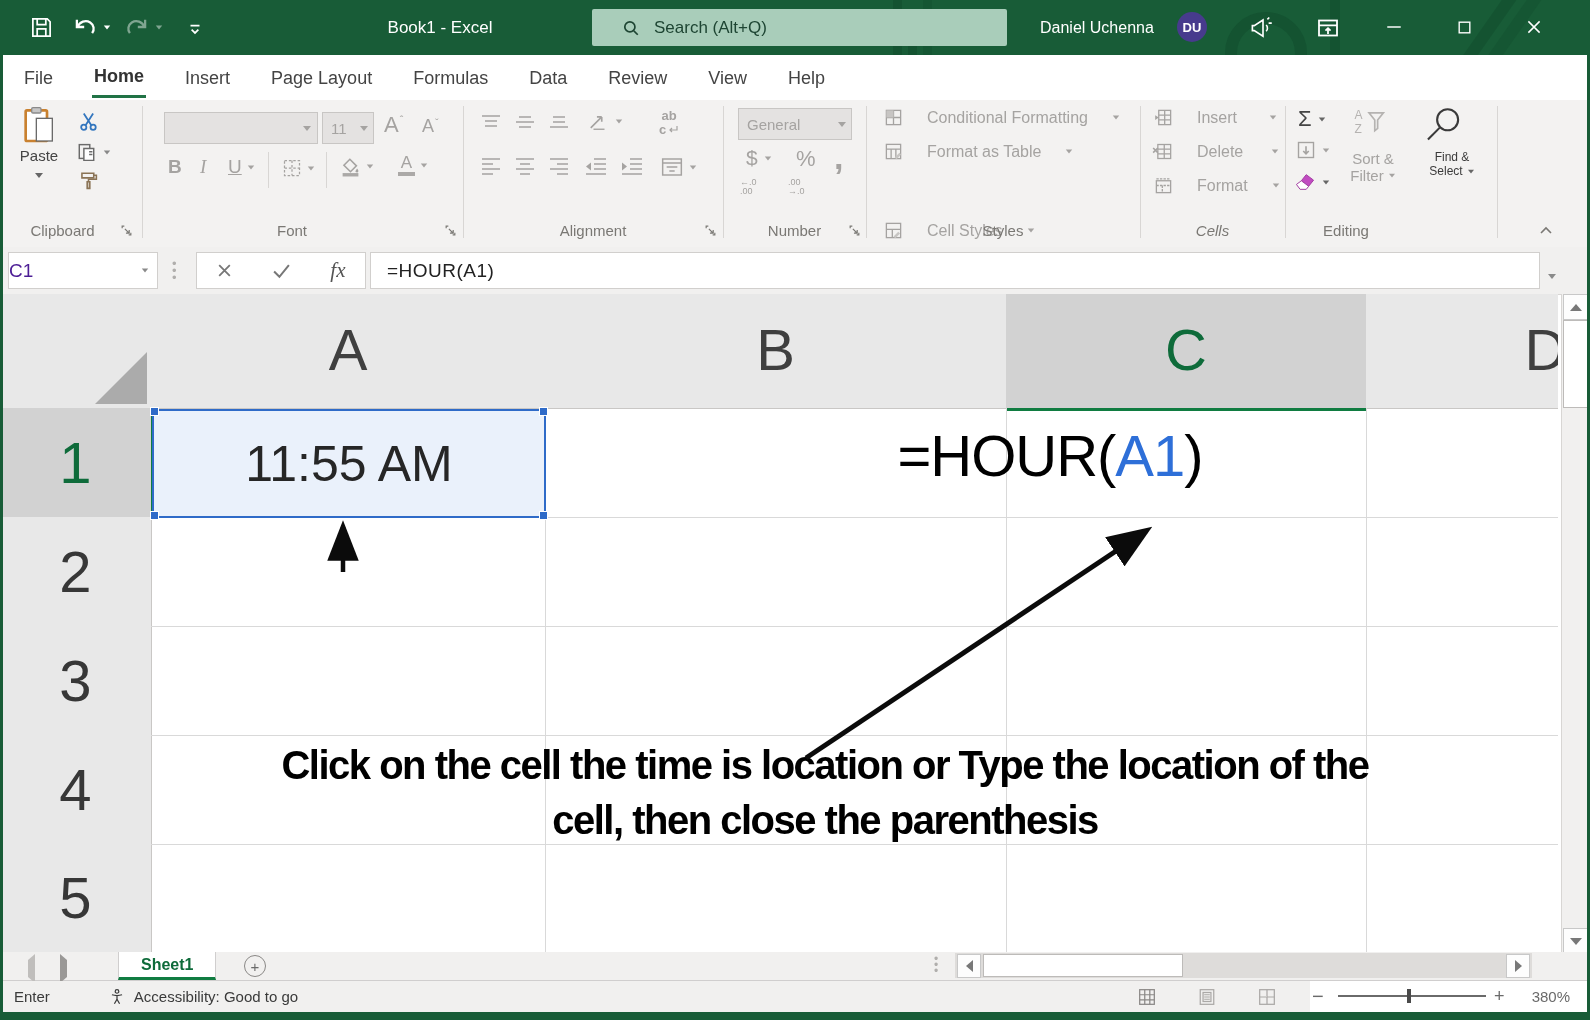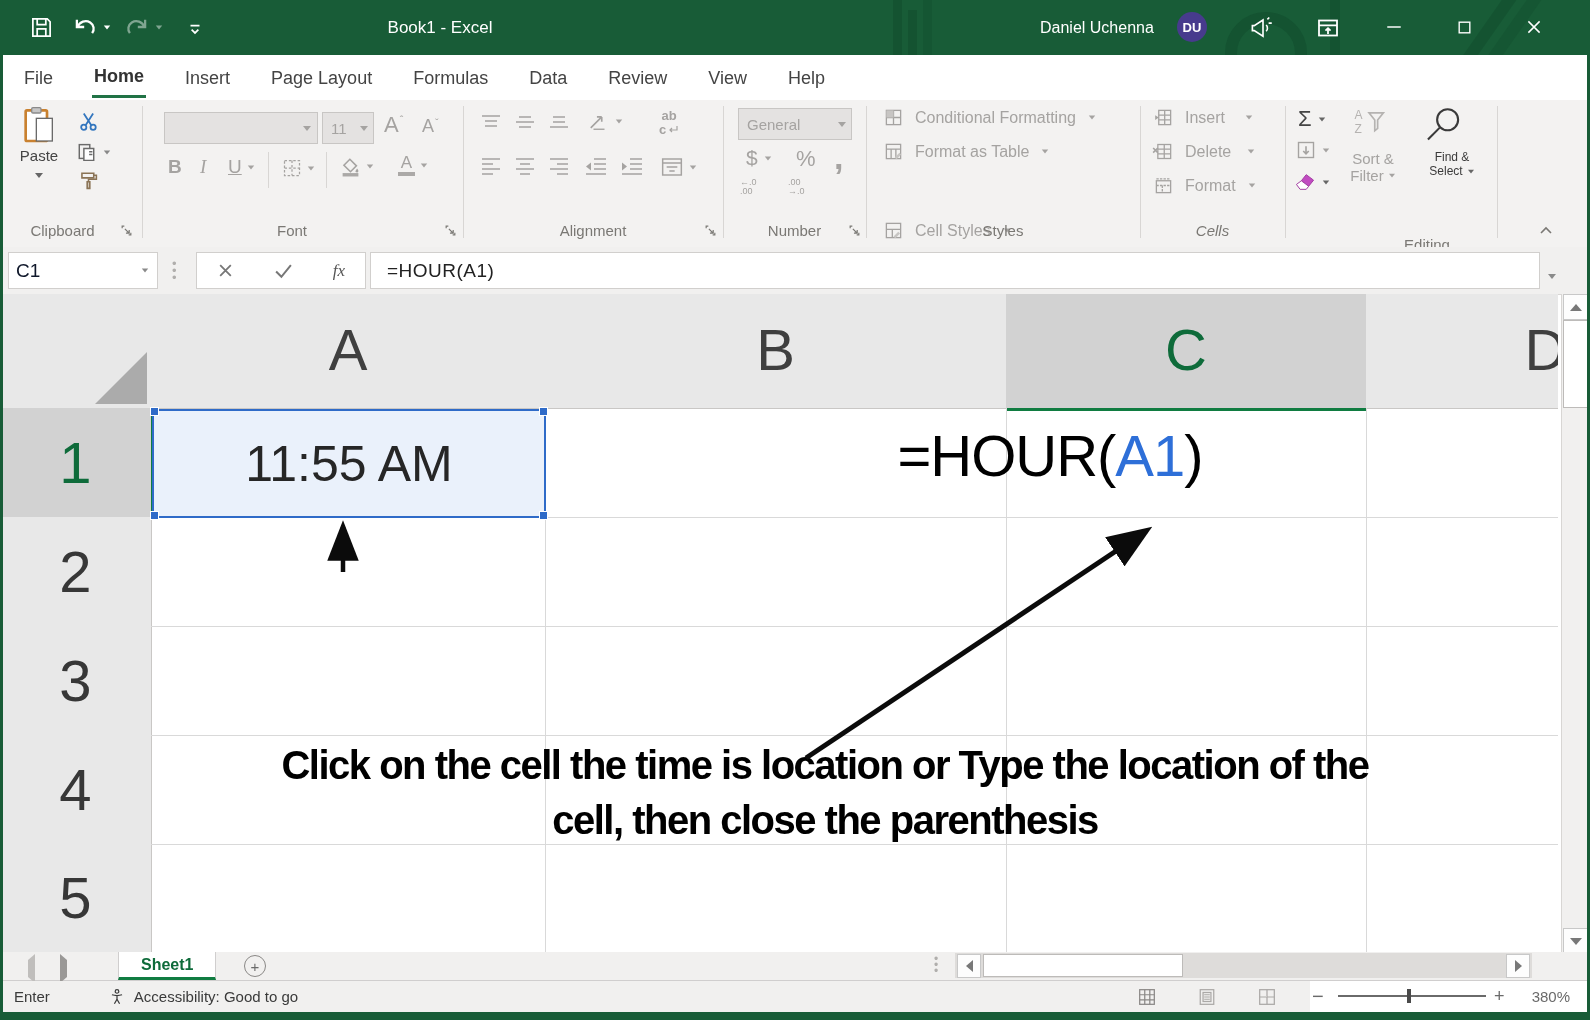--- a/index.html
+++ b/index.html
@@ -26,21 +26,21 @@
        color:#107C41;font-size:17px;font-weight:bold;display:flex;align-items:center;gap:7px;}
   
   .ribbon{left:0;top:100px;width:1590px;height:147px;background:#F3F2F1;border-bottom:1px solid #DCDAD8;}
   .groupdiv{position:absolute;top:6px;width:1px;height:132px;background:#D8D6D4;}
   .glabel{position:absolute;top:122px;font-size:15px;color:#7A7874;text-align:center;}
   .dis{color:#A5A3A1;}
   .dd{width:0;height:0;border-left:4px solid transparent;border-right:4px solid transparent;
       border-top:5px solid currentColor;display:inline-block;}
   .combo{position:absolute;background:#E4E2E1;border:1px solid #C8C6C4;color:#A5A3A1;font-size:15px;
       display:flex;align-items:center;}
-  .ritem{position:absolute;display:flex;align-items:center;gap:12px;font-size:16px;color:#A5A3A1;}
+  .ritem{position:absolute;display:flex;align-items:center;gap:24px;font-size:16px;color:#A5A3A1;}
   .tiny2{font-size:9px;line-height:9px;color:#A5A3A1;text-align:left;}
   
   .fbar{left:0;top:247px;width:1590px;height:47px;background:#F1F0EF;border-bottom:1px solid #D8D6D4;}
   .fbox{position:absolute;background:#fff;border:1px solid #D1CFCD;display:flex;align-items:center;}
   
   .grid{left:0;top:294px;width:1558px;height:658px;background:#fff;overflow:hidden;}
   .colhead{position:absolute;top:0;height:114px;background:#E8E8E8;border-bottom:1px solid #C9C7C5;
       font-size:58px;color:#3F3F3F;text-align:center;line-height:112px;border-right:1px solid #C9C7C5;}
   .colhead.sel{background:#D2D2D2;color:#0E6B3A;border-bottom:3px solid #107C41;}
   .rowhead{position:absolute;left:0;width:151px;background:#E8E8E8;border-right:1px solid #C9C7C5;
@@ -96,20 +96,29 @@
       <span class="dd" style="color:#fff;transform:scale(.8);"></span>
     </div>
     <div class="a" style="left:186px;top:20px;">
       <svg width="18" height="18" viewBox="0 0 16 16" fill="none" stroke="#fff" stroke-width="1.5">
         <path d="M4 5h8M5 8.5l3 3 3-3"></path>
         </svg>
     </div>
 
     <div class="a" style="left:300px;top:0;width:280px;height:55px;line-height:55px;text-align:center;font-size:17px;color:#fff;">Book1 - Excel</div>
 
+    <div class="a searchbox flexc">
+      <span style="margin:0 12px 0 30px;">
+        <svg width="18" height="18" viewBox="0 0 16 16" fill="none" stroke="#1E4533" stroke-width="1.5">
+          <circle cx="7" cy="7" r="4.5"></circle>
+            <path d="M10.5 10.5L14 14"></path>
+          </svg>
+      </span>
+      <input readonly="" placeholder="Search (Alt+Q)" style="">
+    </div>
 
     <div class="a" style="left:1040px;top:0;height:55px;line-height:55px;font-size:16px;color:#fff;">Daniel Uchenna</div>
     <div class="a avatar" style="left:1177px;top:12px;">DU</div>
 
     <div class="a" style="left:1248px;top:15px;">
       <svg width="25" height="25" viewBox="0 0 20 20" fill="none" stroke="#fff" stroke-width="1.3">
         <path d="M12 4L5 8.5H3.5v4H5l7 4.5z"></path>
           <path d="M14.5 8c1.4 1.2 1.4 3.8 0 5"></path>
           <path d="M15.5 3.5l1.5-1.5M16.5 6.5H19"></path>
         </svg>
@@ -481,47 +490,47 @@
           <path d="M12 18L3 27"></path>
         </svg>
     </div>
     <div class="a" style="left:1414px;top:50px;width:76px;text-align:center;font-size:12px;color:#3A3A3A;">
       <div>Find &amp;</div>
       <div class="flexc" style="justify-content:center;gap:4px;">
         <span>Select</span>
         <span class="dd" style="color:#666;transform:scale(.75);"></span>
         </div>
     </div>
-    <div class="glabel" style="left:1321px;width:212px;margin-top:14px;">Editing</div>
+    <div class="glabel" style="left:1240px;width:212px;">Editing</div>
 
     <div class="a" style="left:1538px;top:124px;">
       <svg width="16" height="14" viewBox="0 0 16 14" fill="none" stroke="#7A7874" stroke-width="1.6">
         <path d="M3 9l5-5 5 5"></path>
         </svg>
     </div>
   </div>
 
   <div class="a fbar">
     <div class="fbox" style="left:8px;top:5px;width:148px;height:35px;">
-      <span style="font-size:19px;color:#0f172a;flex:1;margin-left:7px;">C1</span>
+      <span style="font-size:19px;color:#4c1d95;flex:1;">C1</span>
       <span class="dd" style="color:#8a8a8a;margin-right:8px;transform:scale(.8);"></span>
     </div>
     <div class="a" style="left:172px;top:13px;color:#B0AEAC;font-size:13px;line-height:7px;">•<br>•<br>•</div>
     <div class="fbox" style="left:196px;top:5px;width:168px;height:35px;justify-content:space-around;">
       <span>
         <svg width="17" height="17" viewBox="0 0 16 16" stroke="#777" stroke-width="1.7">
             <path d="M3 3l10 10M13 3L3 13"></path>
           </svg>
         </span>
       <span>
         <svg width="19" height="17" viewBox="0 0 18 16" fill="none" stroke="#777" stroke-width="1.9">
             <path d="M2 9l5 5L16 3"></path>
           </svg>
         </span>
-      <span style="font-family:'Liberation Serif',serif;font-style:italic;font-size:17px;color:#555;">fx</span>
+      <span style="font-family:'Liberation Serif',serif;font-style:italic;font-size:21px;color:#555;">fx</span>
     </div>
     <div class="fbox" style="left:370px;top:5px;width:1168px;height:35px;">
       <span style="padding-left:16px;font-size:19px;color:#222;letter-spacing:.5px;">=HOUR(A1)</span>
     </div>
     <div class="a" style="left:1548px;top:18px;">
       <span class="dd" style="color:#8a8a8a;"></span></div>
   </div>
 
   <div class="a grid">
 

